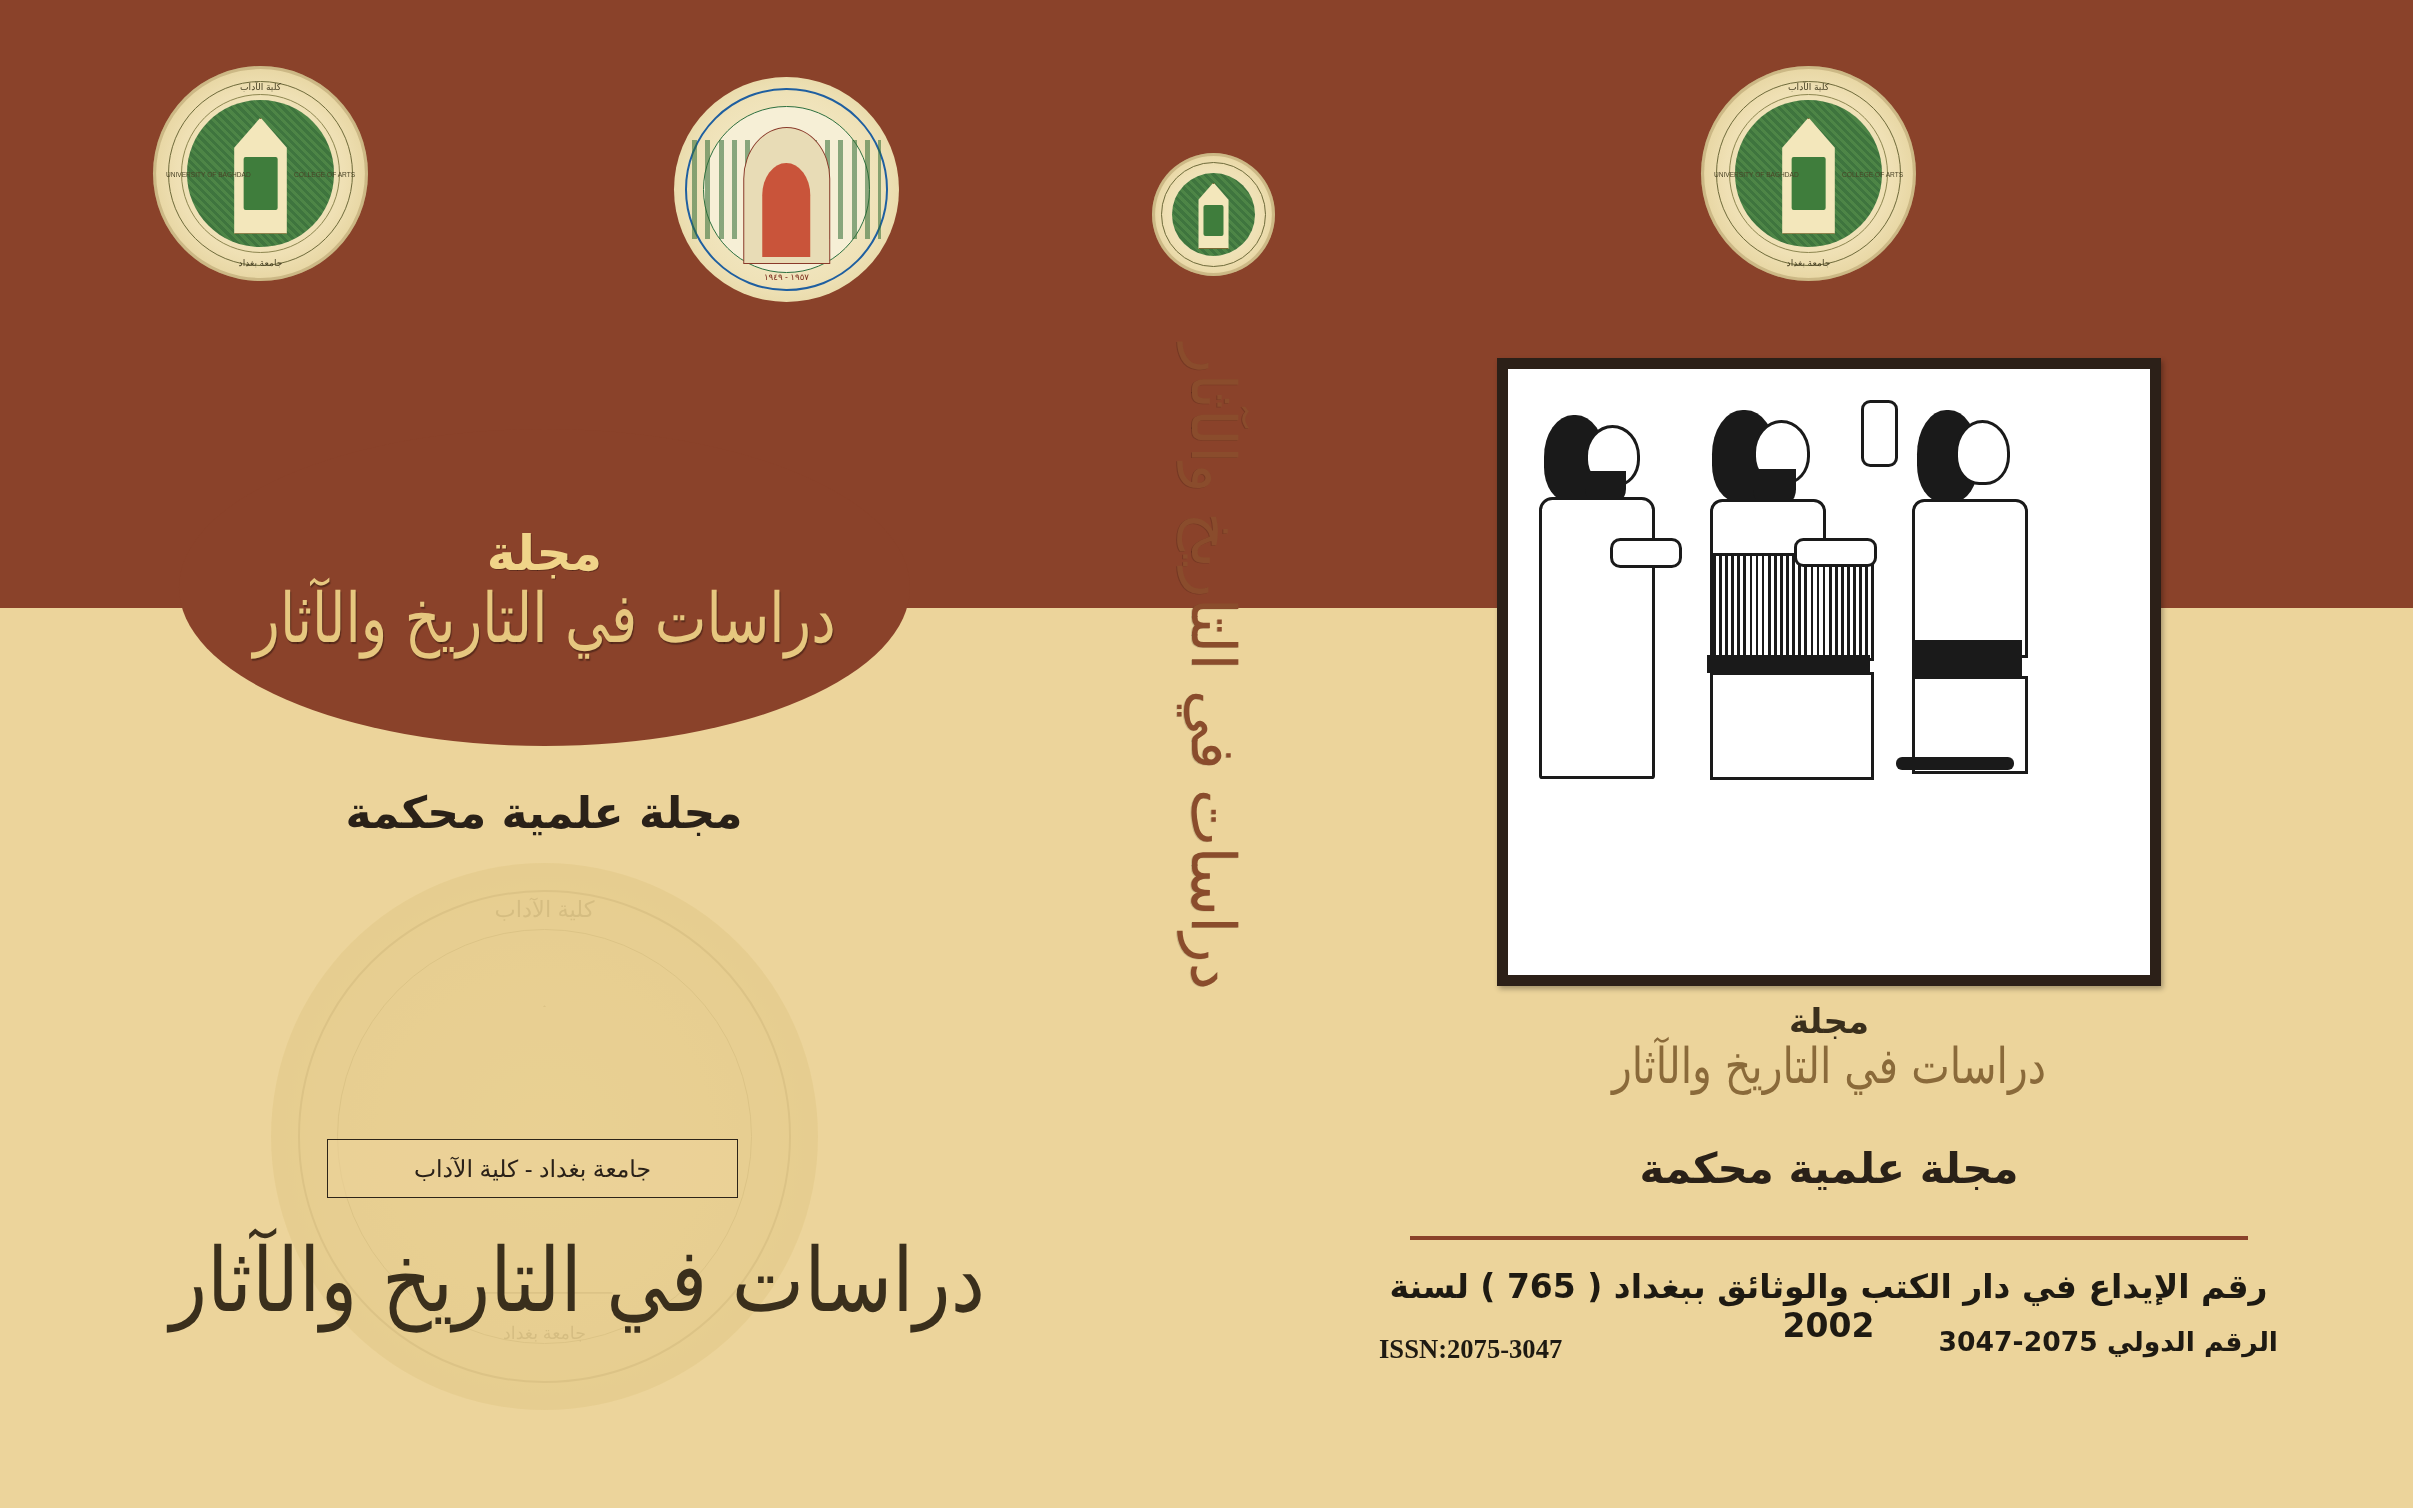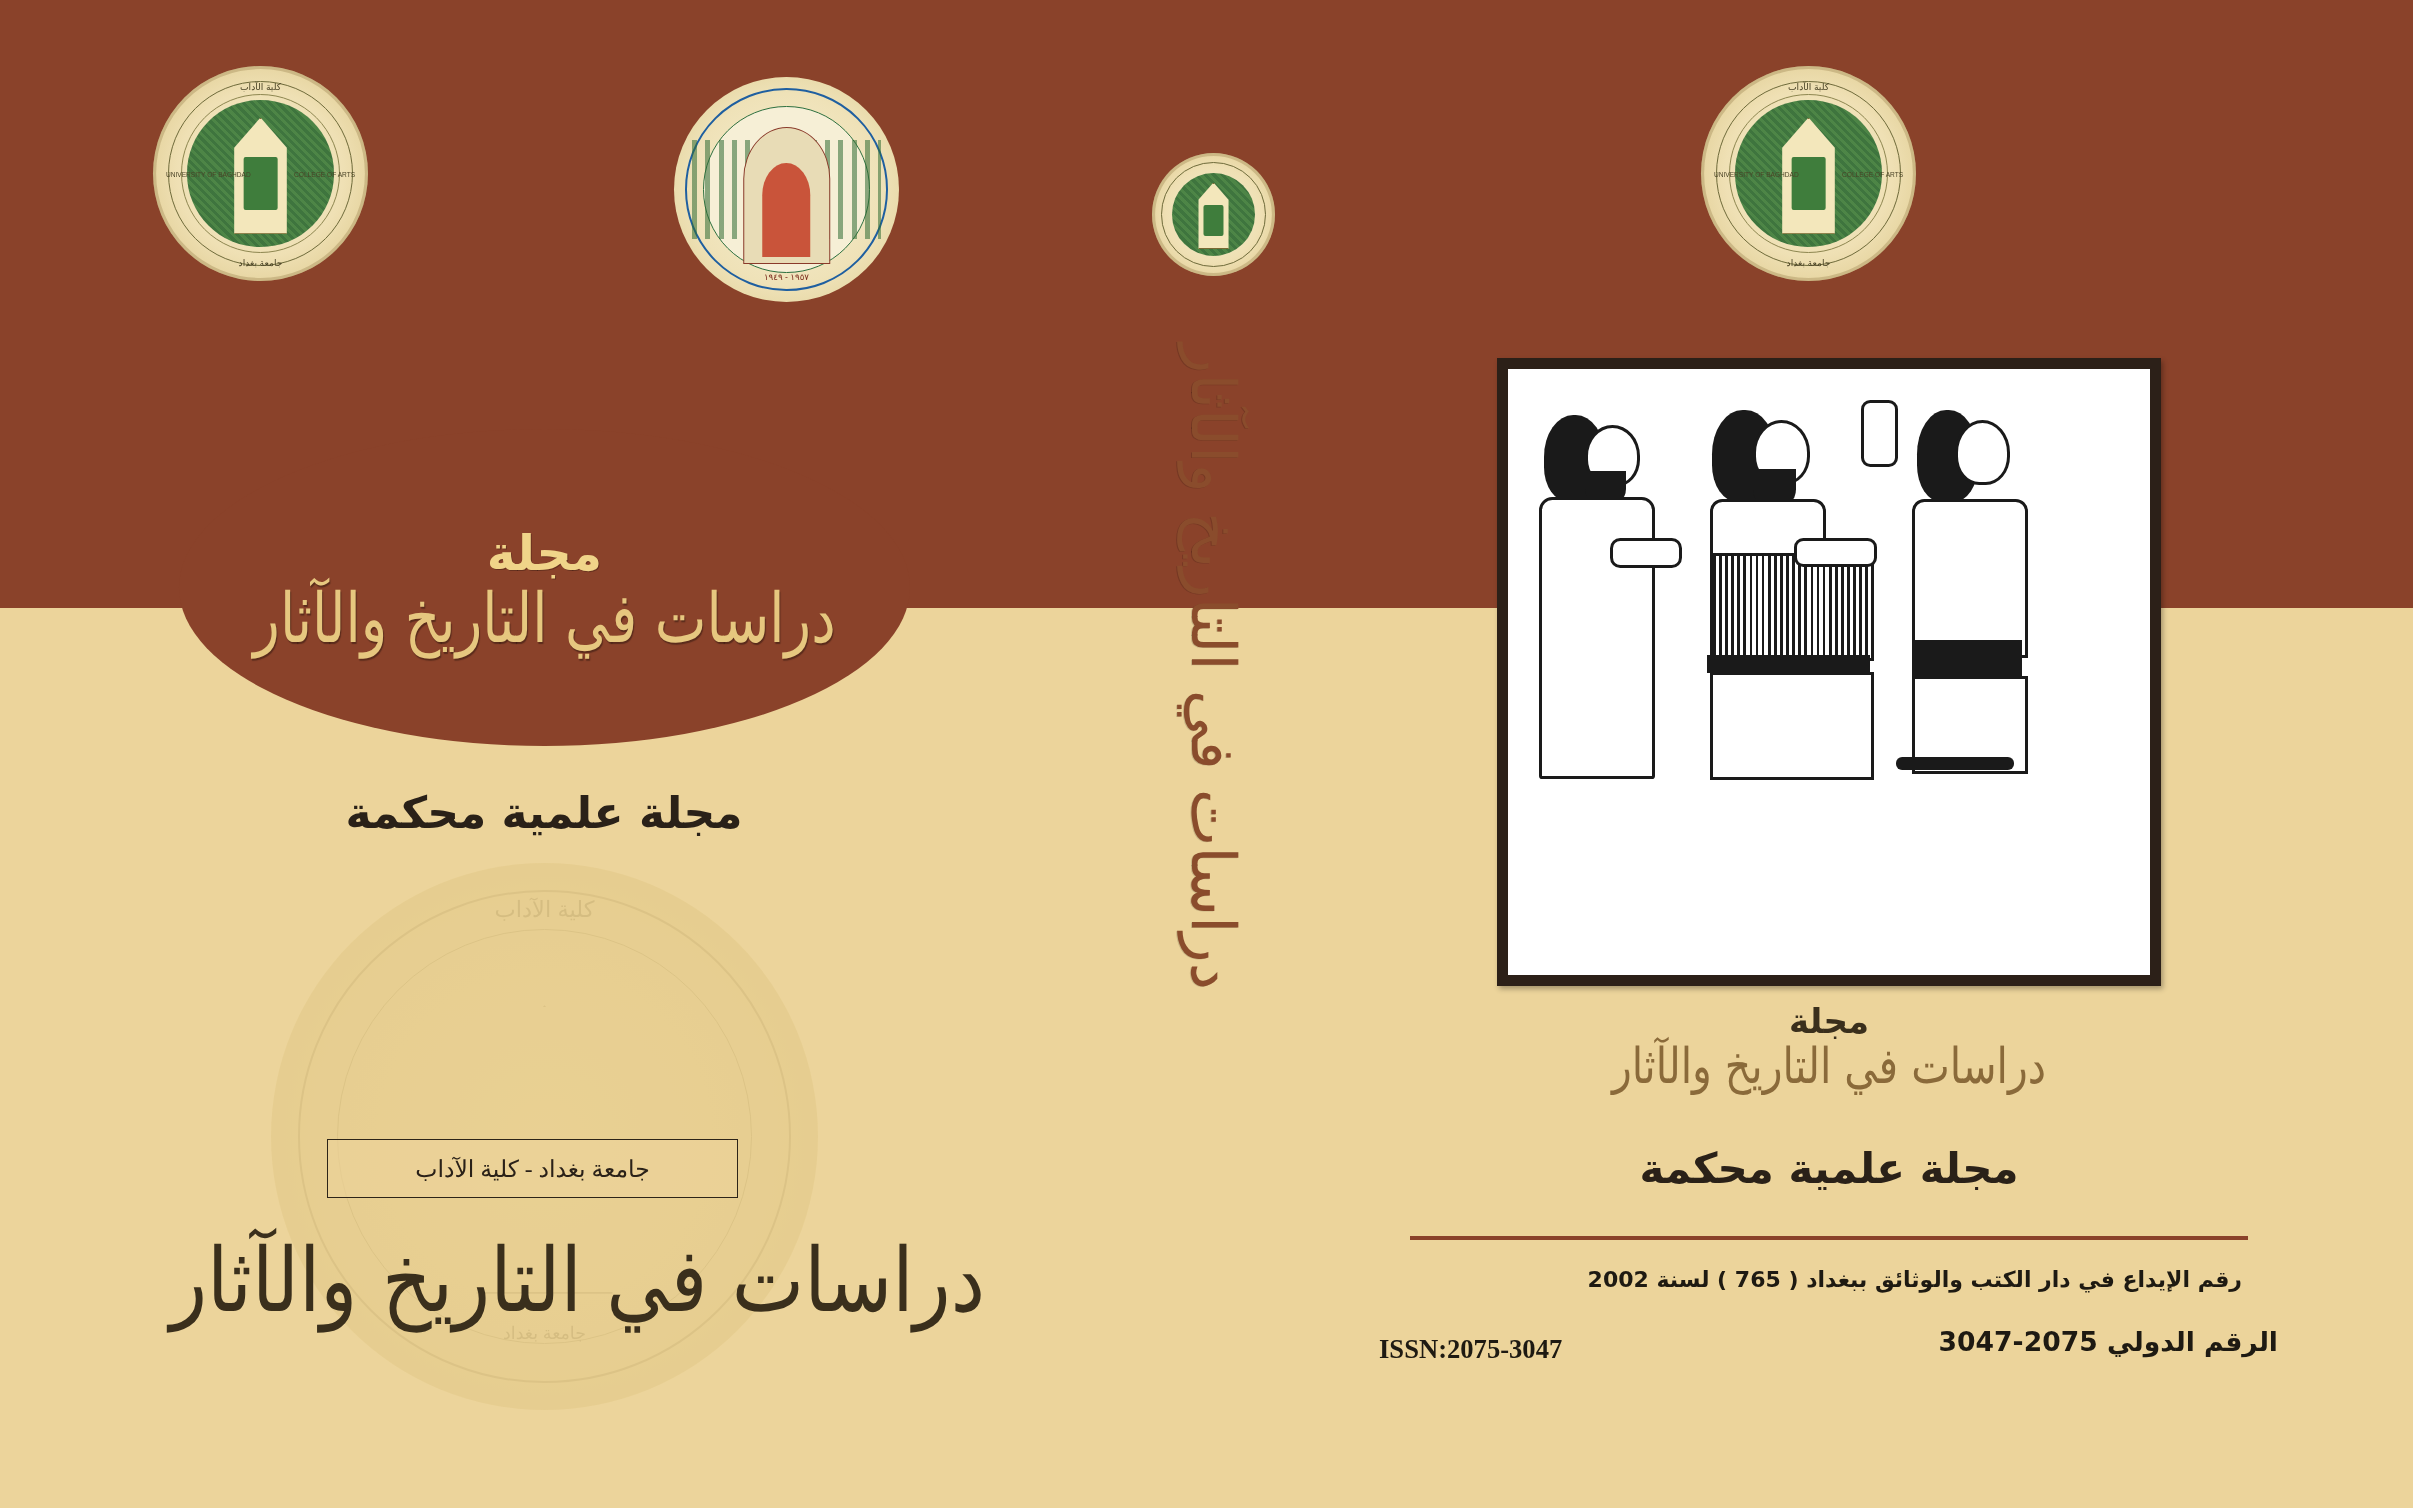--- a/index.html
+++ b/index.html
@@ -143,21 +143,21 @@
     position:absolute;left:50%;top:26%;transform:translateX(-50%);
     width:32%;height:52%;border:2.6px solid #b49a52;
     clip-path:polygon(50% 0%, 88% 26%, 88% 100%, 12% 100%, 12% 26%);
   }
   .watermark .wm-t{position:absolute;left:0;right:0;text-align:center;font-size:22.5px;color:#9d8342;}
   .watermark .wm-top{top:6%;}
   .watermark .wm-bot{bottom:12%;font-size:17.4px;letter-spacing:1px;}
   .uni-box{
     position:absolute;left:327px;top:1139px;width:409px;height:57px;
     border:1.5px solid #2d2418;display:flex;align-items:center;justify-content:center;
-    font-size:23.5px;color:#2a2118;font-family:Liberation Serif, serif;
+    font-size:23.5px;color:#2a2118;font-family:Liberation Sans, sans-serif;
     background:rgba(236,212,155,.55);
   }
   .bottom-script{
     position:absolute;left:92px;top:1236px;width:971px;text-align:center;
     font-size:77px;color:#3a2f1c;
     font-family:"DejaVu Serif", serif;
     letter-spacing:-5.1px;transform:scaleY(1.15);
     white-space:nowrap;
   }
 
@@ -211,22 +211,22 @@
   }
   .front-refereed{
     position:absolute;left:1410px;top:1144px;width:838px;text-align:center;
     font-size:42px;font-weight:bold;color:#2a2118;
     font-family:"DejaVu Sans", sans-serif;letter-spacing:-1px;
   }
   .rule{
     position:absolute;left:1410px;top:1236px;width:838px;height:3.6px;background:#8a422a;
   }
   .deposit-line{
-    position:absolute;left:1343px;top:1267px;width:899px;text-align:right;
-    font-size:22px;font-weight:bold;color:#1e1a12;
+    position:absolute;left:1379px;top:1267px;width:899px;text-align:center;
+    font-size:33px;font-weight:bold;color:#1e1a12;
     font-family:"DejaVu Sans", sans-serif;direction:rtl;
   }
   .issn-row{
     position:absolute;left:1379px;top:1318px;width:899px;
     display:flex;justify-content:space-between;align-items:center;
     font-size:26.6px;font-weight:bold;color:#1e1a12;
     font-family:"DejaVu Sans", sans-serif;direction:rtl;
   }
   .issn-row .latin{font-family:"Liberation Serif", serif;direction:ltr;margin-top:16px;}
 </style>

